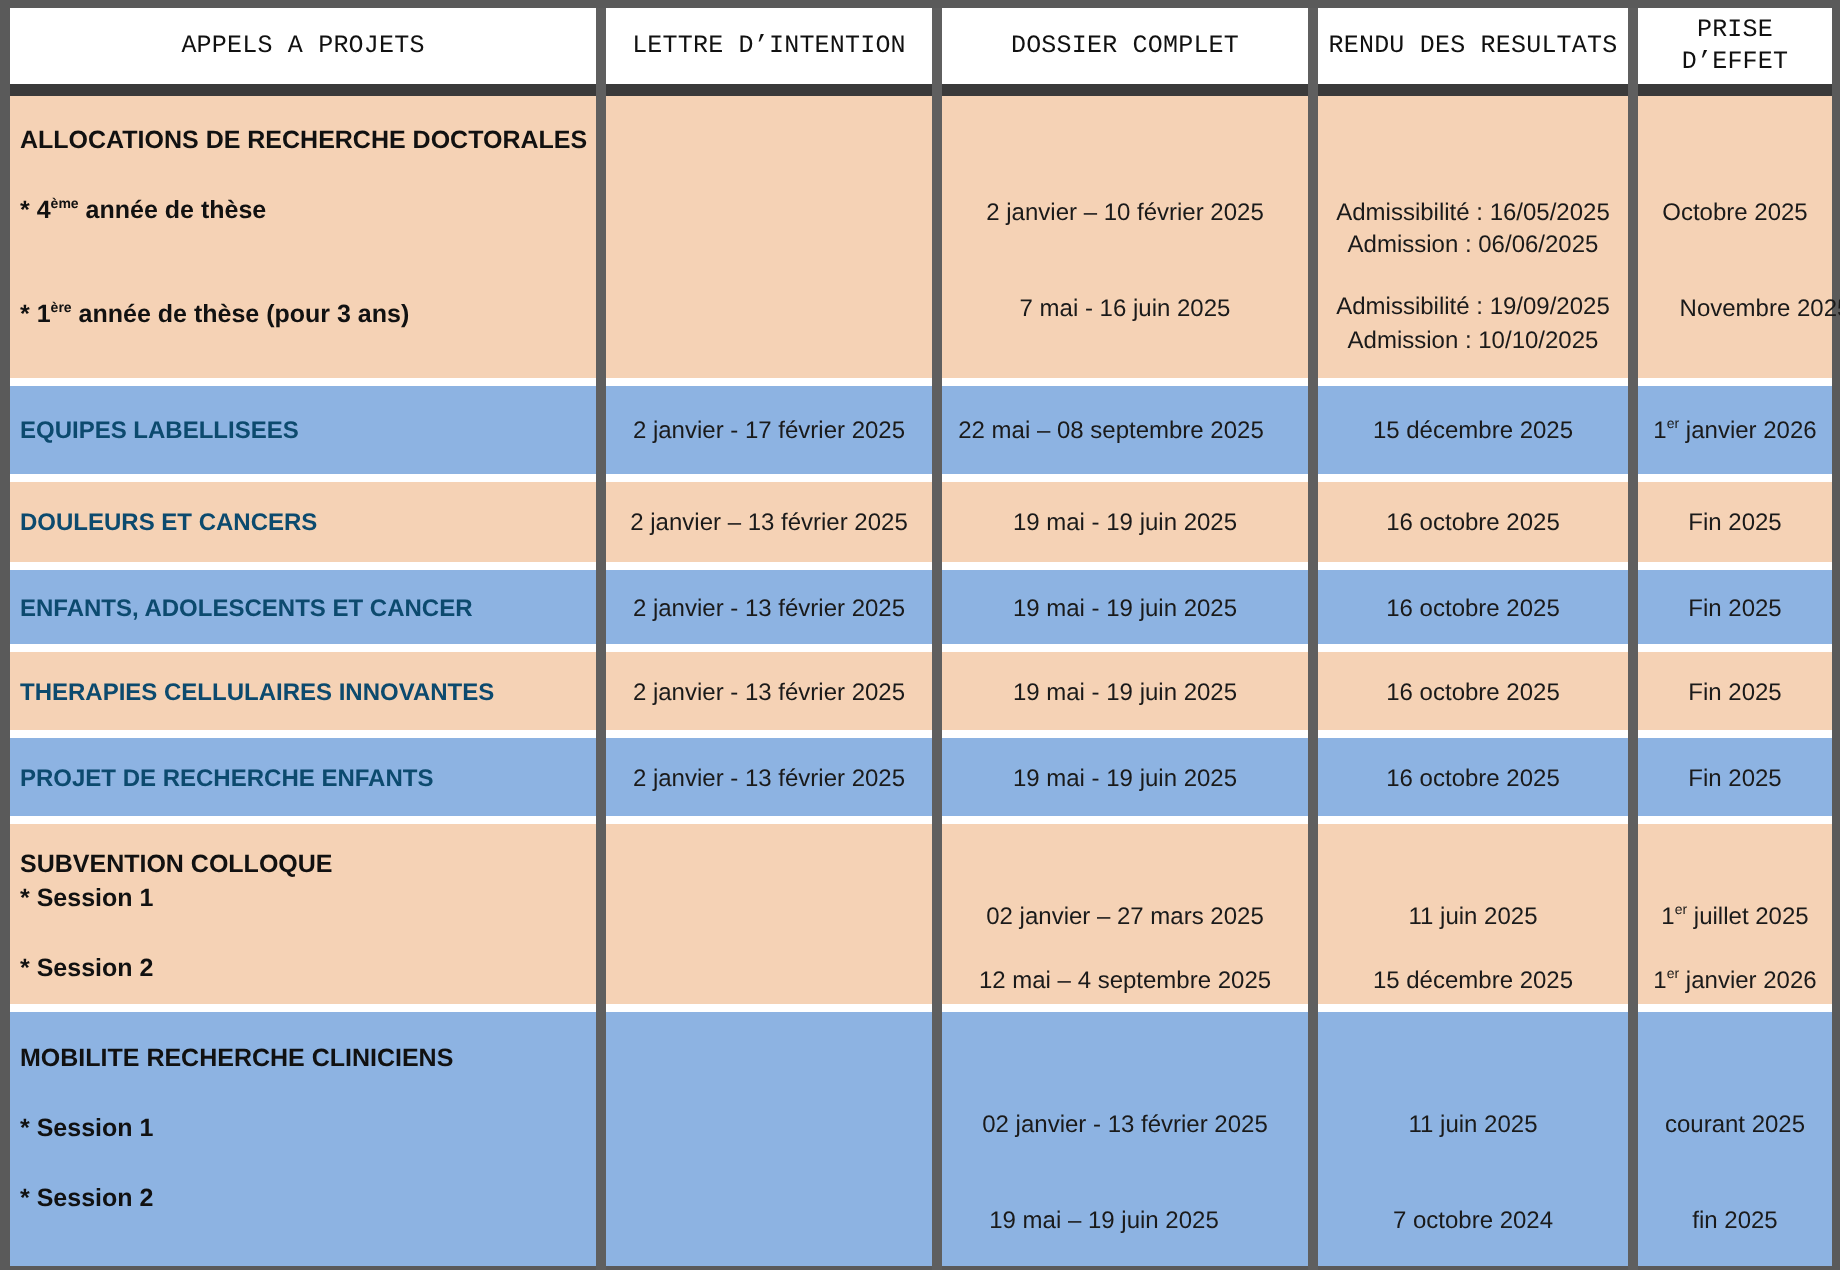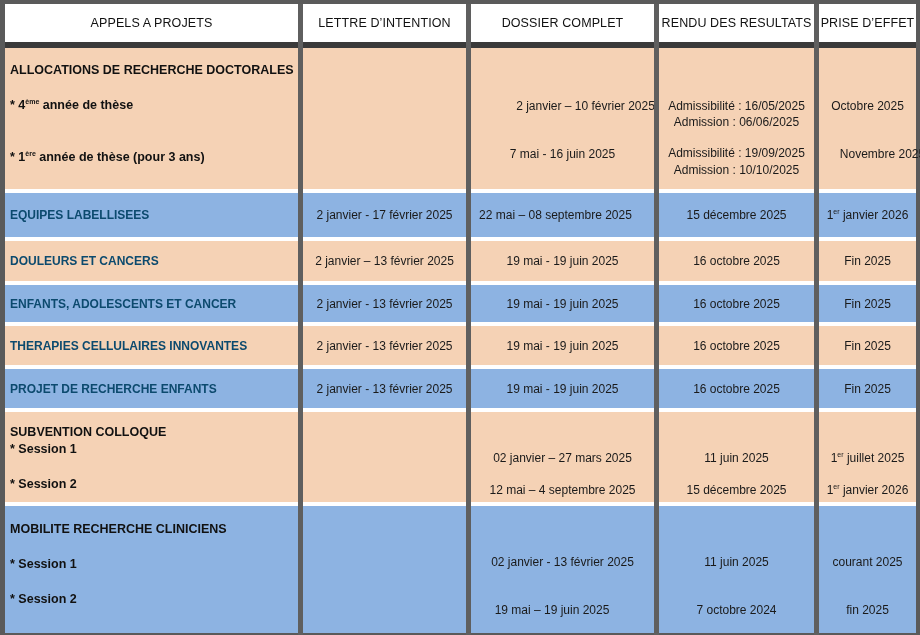--- a/index.html
+++ b/index.html
@@ -10,20 +10,21 @@
     position: relative;
     overflow: hidden;
   }
   .sheet {
     position: absolute; left: 0; top: 0; width: 920px; height: 635px;
     background: #5a5a5a;
   }
   .hdr-row {
     position: absolute; left: 5px; top: 4px; height: 38px; width: 911px;
     background: #ffffff;
+    font-family: Liberation Mono, monospace;
   }
   .hdr-under {
     position: absolute; left: 5px; top: 42px; width: 911px; height: 6px;
     background: #3a3a3a;
   }
   .row {
     position: absolute; left: 5px; width: 911px;
   }
   .peach { background: #f5d2b5; }
   .blue  { background: #8db3e2; }
@@ -59,21 +60,21 @@
     <div class="cell hdr-cell" style="left:466px;width:183px;">DOSSIER COMPLET</div>
     <div class="cell hdr-cell" style="left:814px;width:97px;">PRISE D’EFFET</div>
   </div>
   <div class="hdr-under"></div>
 
   <div class="row peach" style="top:48px;height:141px;">
     <div class="abs b" style="left:5px;top:15px;">ALLOCATIONS DE RECHERCHE DOCTORALES :</div>
     <div class="abs b" style="left:5px;top:50px;"><span>* 4</span><sup>ème</sup><span> année de thèse</span></div>
     <div class="abs b" style="left:5px;top:102px;"><span>* 1</span><sup>ère</sup><span> année de thèse (pour 3 ans)</span></div>
 
-    <div class="abs t" style="left:466px;width:183px;top:51px;padding-left:23px;">2 janvier – 10 février 2025</div>
+    <div class="abs t" style="left:466px;width:183px;top:51px;">2 janvier – 10 février 2025</div>
     <div class="abs t" style="left:466px;width:183px;top:99px;">7 mai - 16 juin 2025</div>
 
     <div class="abs t" style="left:654px;width:155px;top:51px;">Admissibilité : 16/05/2025</div>
     <div class="abs t" style="left:654px;width:155px;top:67px;">Admission : 06/06/2025</div>
     <div class="abs t" style="left:654px;width:155px;top:98px;">Admissibilité : 19/09/2025</div>
     <div class="abs t" style="left:654px;width:155px;top:115px;">Admission : 10/10/2025</div>
 
     <div class="abs t" style="left:814px;width:97px;top:51px;">Octobre 2025</div>
     <div class="abs t" style="left:814px;width:97px;top:99px;padding-left:15px;">Novembre 2025</div>
   </div>

